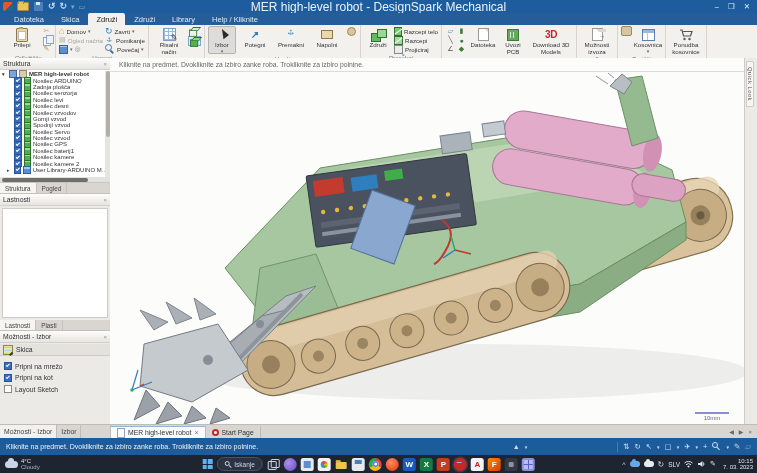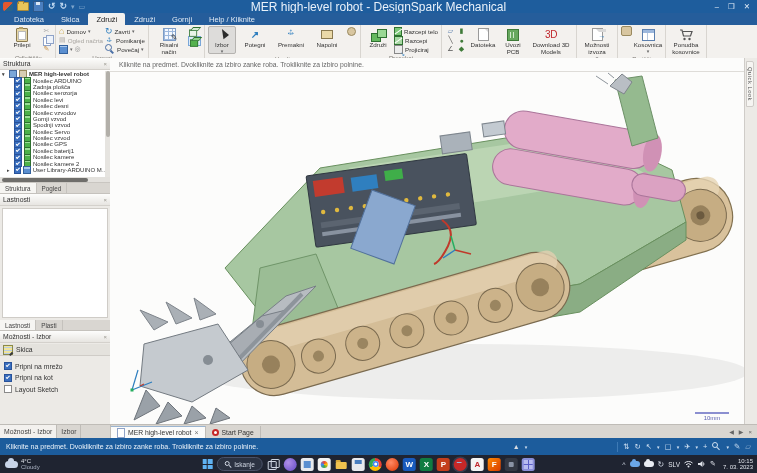--- a/index.html
+++ b/index.html
@@ -68,21 +68,21 @@
   .ic-combine::before{content:"";position:absolute;left:0;top:4px;width:8px;height:7px;background:#64b85e;border:1px solid #2e7030}
   .ic-combine::after{content:"";position:absolute;left:6px;top:0;width:8px;height:7px;background:#9ad894;border:1px solid #2e7030}
   .ic-splitg{width:7px;height:7px;background:#7cc877;border:1px solid #2e7030;position:relative}
   .ic-splitg::after{content:"";position:absolute;left:-1px;top:3px;width:9px;height:1px;background:#fff;transform:rotate(-35deg)}
   .ic-proj{width:7px;height:7px;border:1px solid #888;background:#ececec;position:relative}
   .ic-proj::after{content:"↘";position:absolute;font-size:6px;color:#2f7fbf;right:-3px;bottom:-4px}
   .ic-page{width:9px;height:11px;background:#fff;border:1px solid #9a9a9a;position:relative}
   .ic-page::after{content:"";position:absolute;right:0;top:0;border-left:3px solid transparent;border-top:3px solid #d8d8d8}
   .ic-pcb{width:10px;height:10px;background:#67a85f;border:1px solid #3e7a38;position:relative}
   .ic-pcb::after{content:"";position:absolute;inset:2px;background:repeating-linear-gradient(90deg,#cfe9cc 0 1px,transparent 1px 3px)}
-  .ic-3d{color:#c0262c;font-weight:normal;font-size:10px;letter-spacing:-.5px}
+  .ic-3d{color:#c0262c;font-weight:bold;font-size:10px;letter-spacing:-.5px}
   .ic-export{position:relative}
   .ic-export::after{content:"→";position:absolute;font-size:7px;color:#2f7fbf;right:-4px;bottom:-2px}
   .ic-table{width:11px;height:10px;border:1px solid #5b7fae;background:linear-gradient(#9db8dd 0 3px,#fff 3px);position:relative}
   .ic-table::after{content:"";position:absolute;left:4px;top:3px;bottom:0;width:1px;background:#b8c8de}
   .ic-tool{width:9px;height:8px;background:#d8c6a0;border:1px solid #9a8a60;border-radius:2px}
   .ghome{color:#caa23a;font-size:9px;line-height:8px}
   .gspin{color:#2f7fbf;font-size:9px;line-height:8px}
   
   .sidebar{position:absolute;top:58px;left:0;width:110px;bottom:48px;background:#eceae6;border-right:1px solid #b4b1ac;display:flex;flex-direction:column;font-size:6px;color:#333}
   .phead{height:11px;background:linear-gradient(#fdfdfc,#e7e5e1);border-bottom:1px solid #d4d1cc;font-size:6.8px;display:flex;align-items:center;justify-content:space-between;padding:0 3px;color:#333}
@@ -220,21 +220,21 @@
       <span>❐</span>
       <span>✕</span>
     </div>
   </div>
 
   <div class="tabrow">
     <div class="rtab">Datoteka</div>
     <div class="rtab">Skica</div>
     <div class="rtab active">Združi</div>
     <div class="rtab">Združi</div>
-    <div class="rtab">Gornji</div>
+    <div class="rtab">Library</div>
     <div class="rtab">Help / Kliknite</div>
   </div>
 
   <div class="ribbon">
 
     <div class="rgroup">
       <div class="rgc">
         <div class="bigbtn">
           <span class="icnbox">
               <span class="ic-clip"></span>

